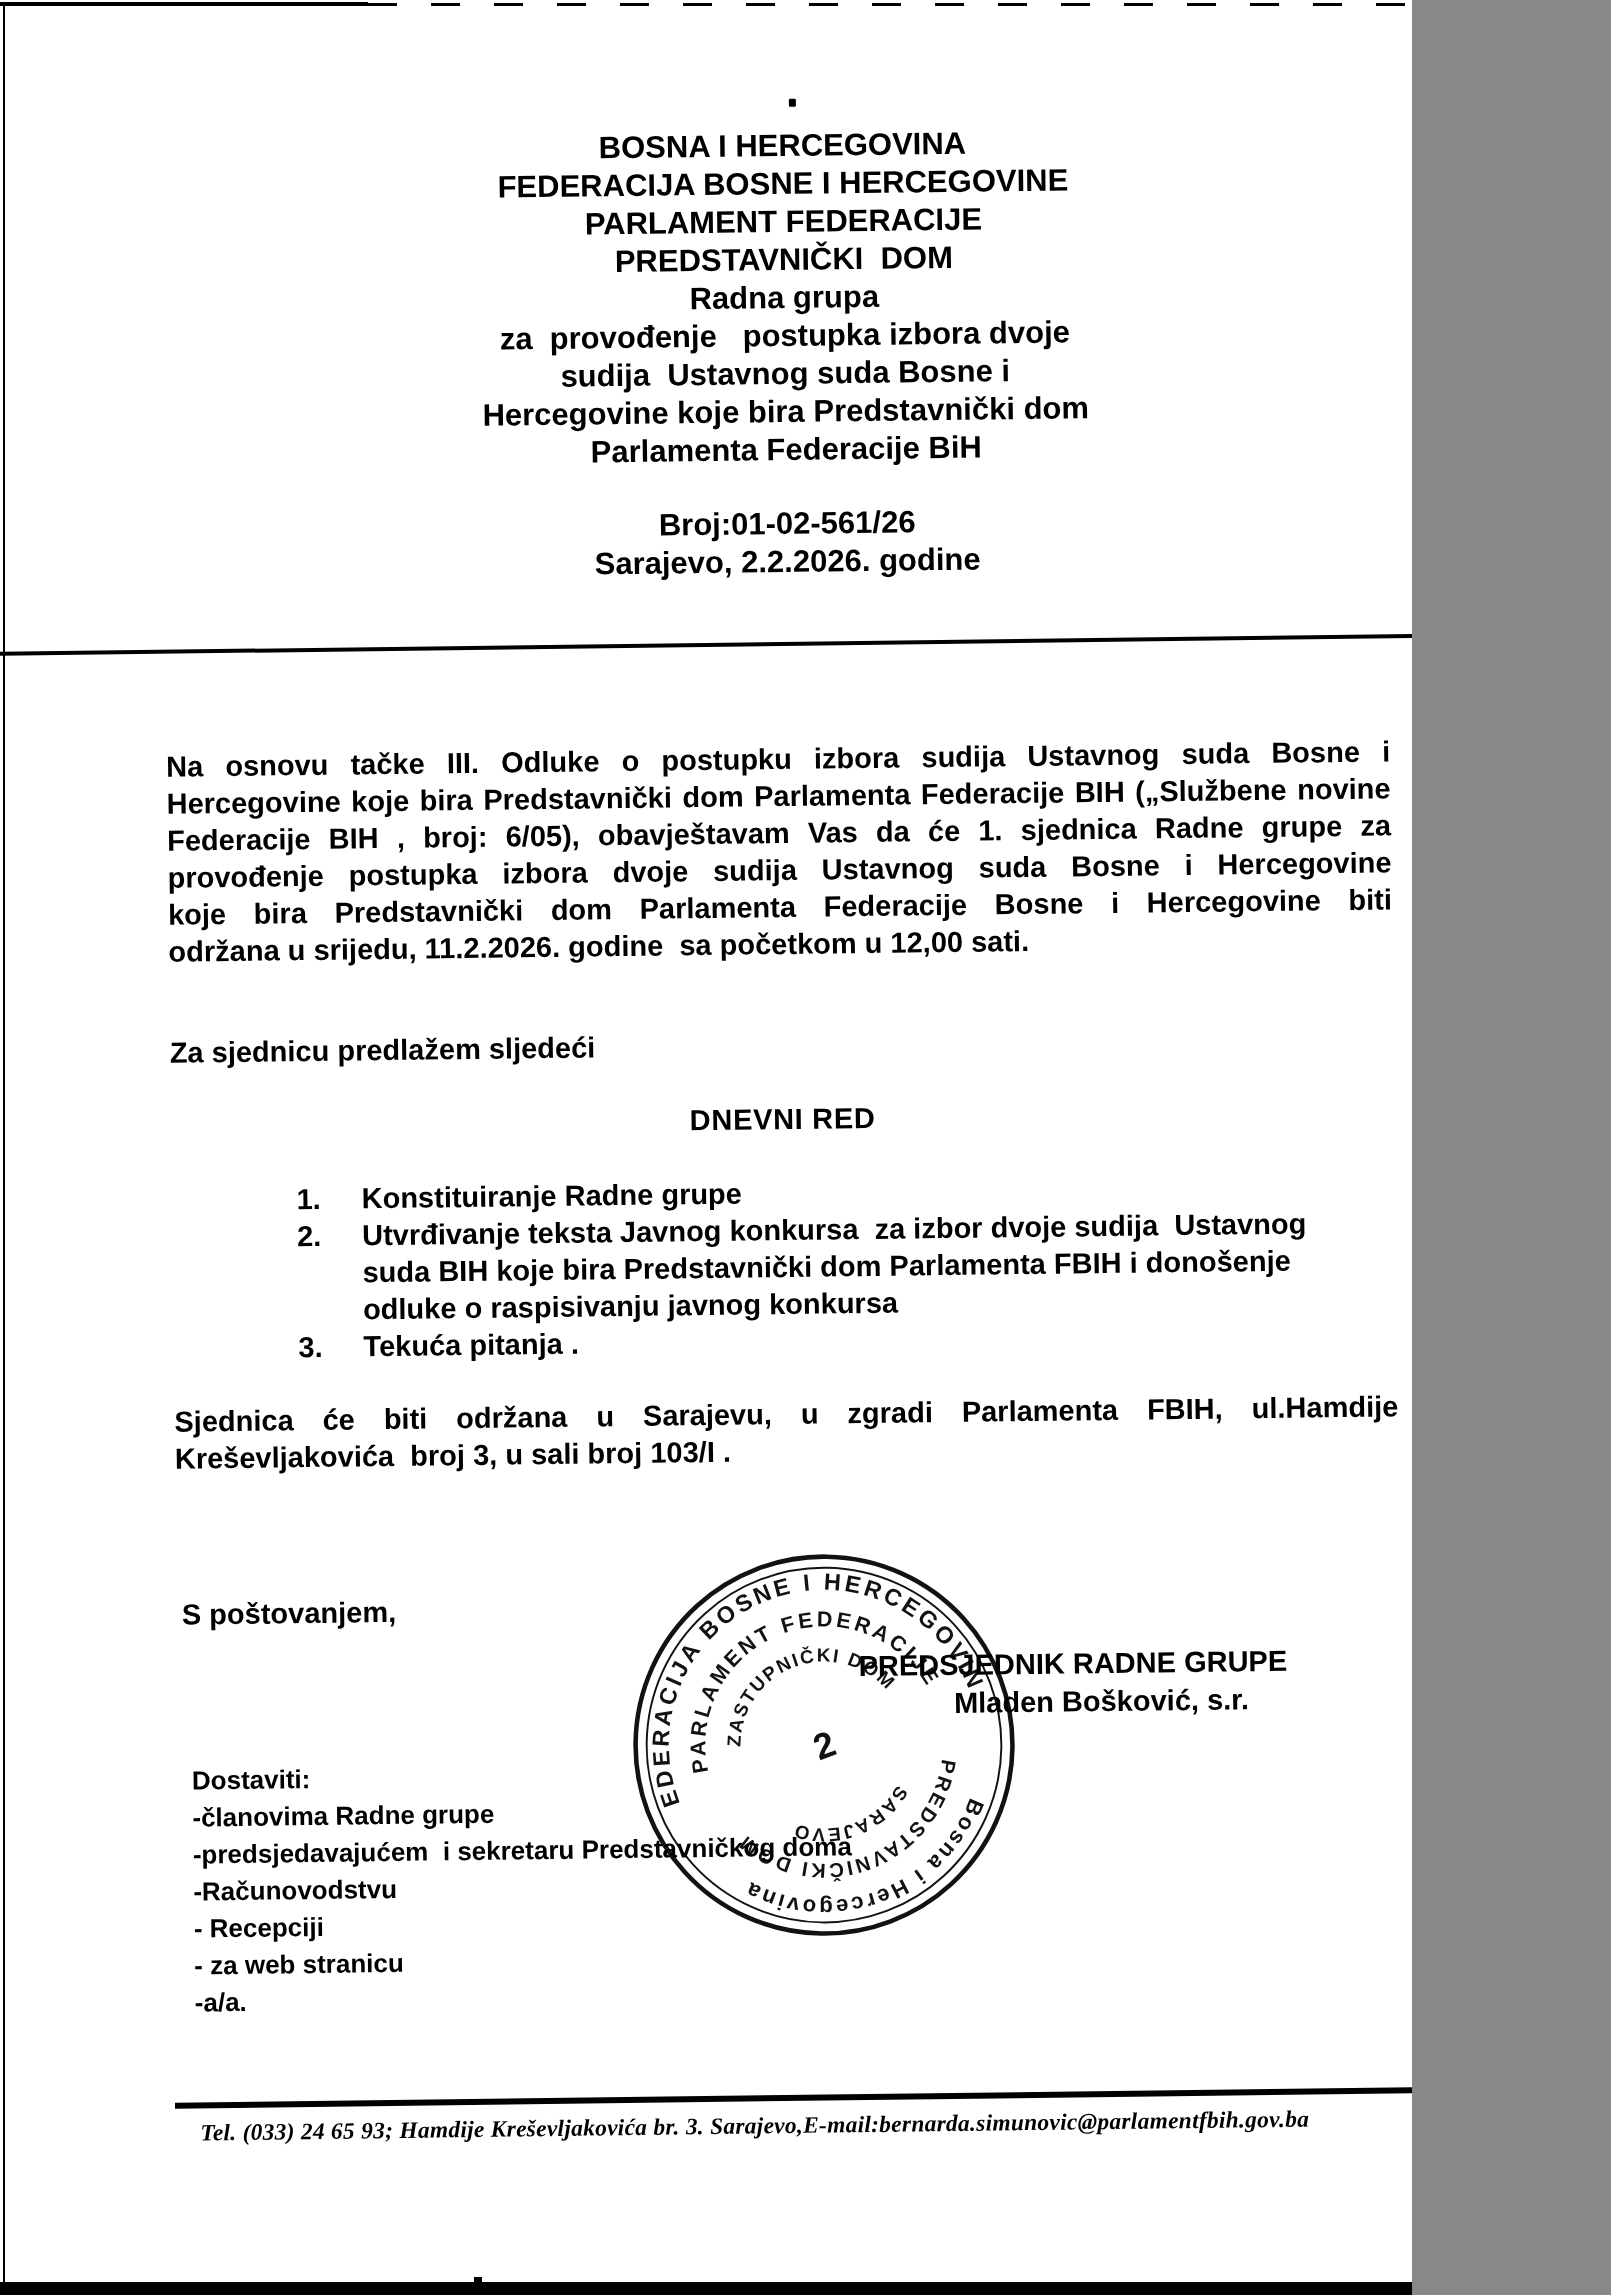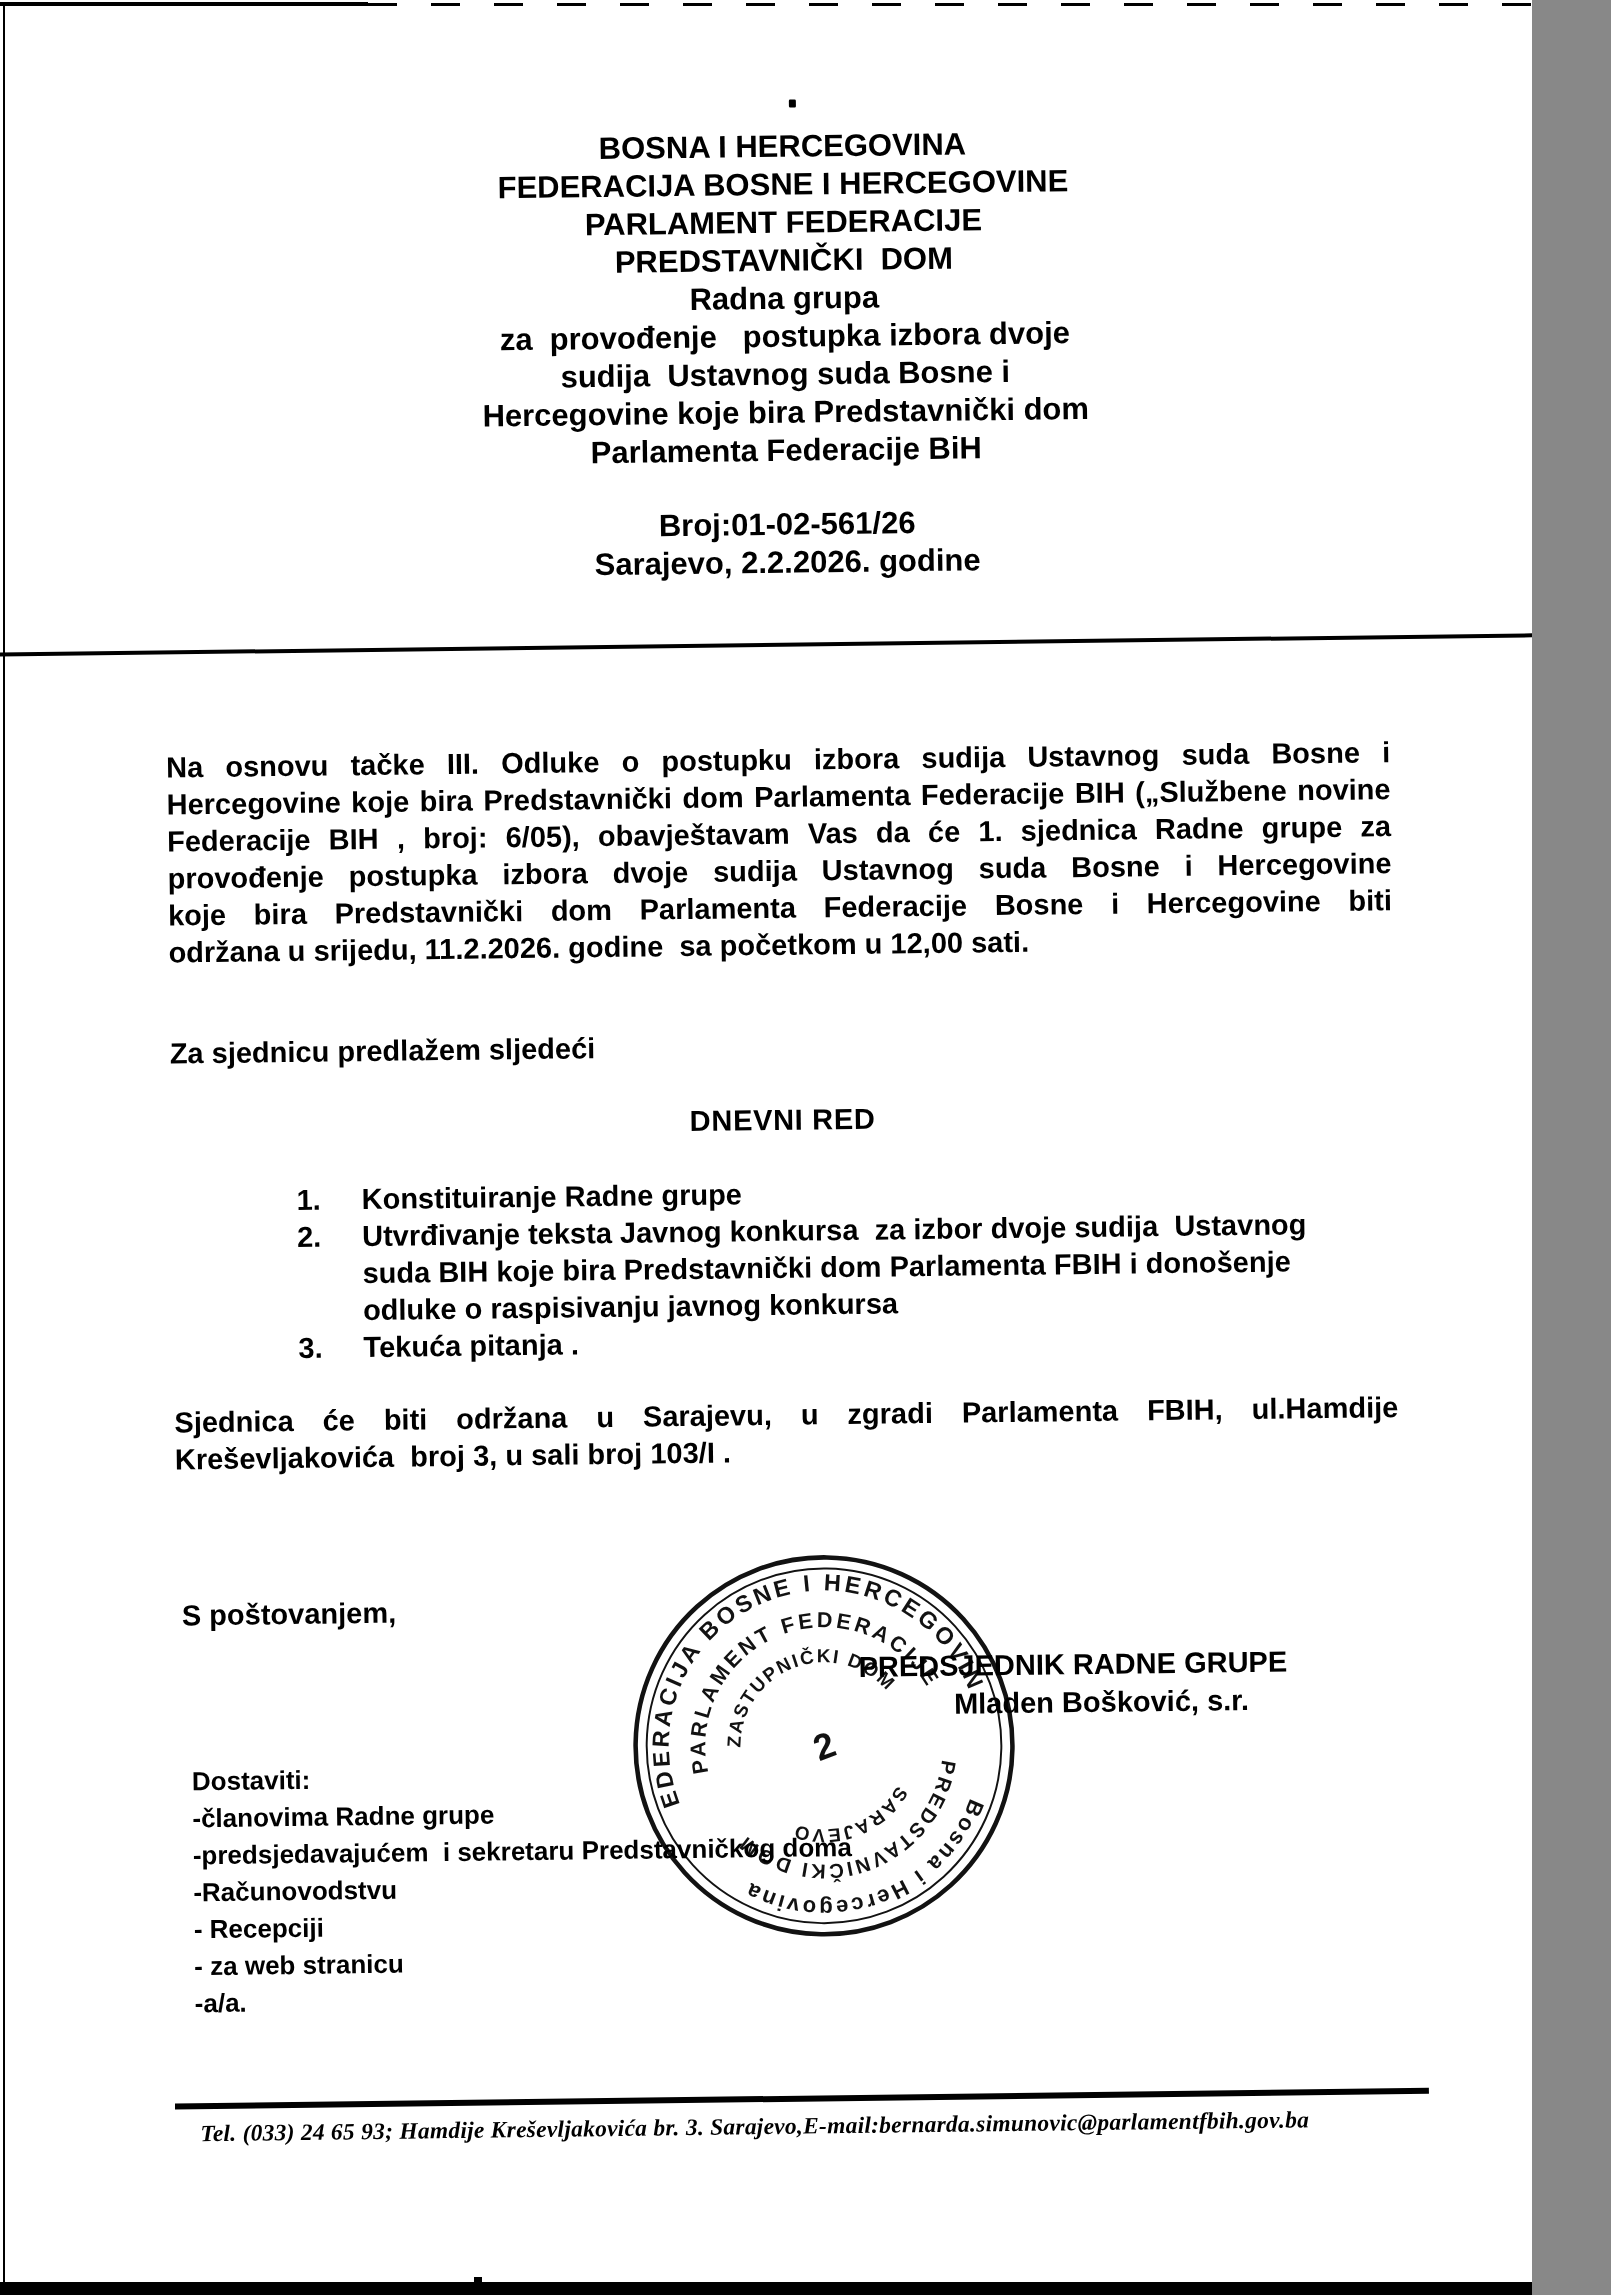--- a/index.html
+++ b/index.html
@@ -1,17 +1,17 @@
 <!DOCTYPE html>
 <html style="font-size:10.4px"><head>
 <meta charset="utf-8">
 <style>
   html,body { margin:0; padding:0; background:#888; }
   .page {
-    position:relative; width:1532px; height:2295px;
+    position:relative; width:1412px; height:2295px;
     background:#fff; color:#000; overflow:hidden;
     font-family:"Liberation Sans", sans-serif;
   }
   .content { position:absolute; inset:0; transform:rotate(-0.72deg); transform-origin:50% 50%; }
 
   
   .edge-top-solid { position:absolute; left:0; top:2px; width:368px; height:3.9px; background:#000; }
   .edge-top-dash  { position:absolute; left:368px; top:2.6px; right:0; height:3.3px;
     background:repeating-linear-gradient(90deg,#000 0 29px,transparent 29px 63px); }
   .edge-left { position:absolute; left:3.3px; top:5.2px; width:2px; height:2282px; background:#000; }

